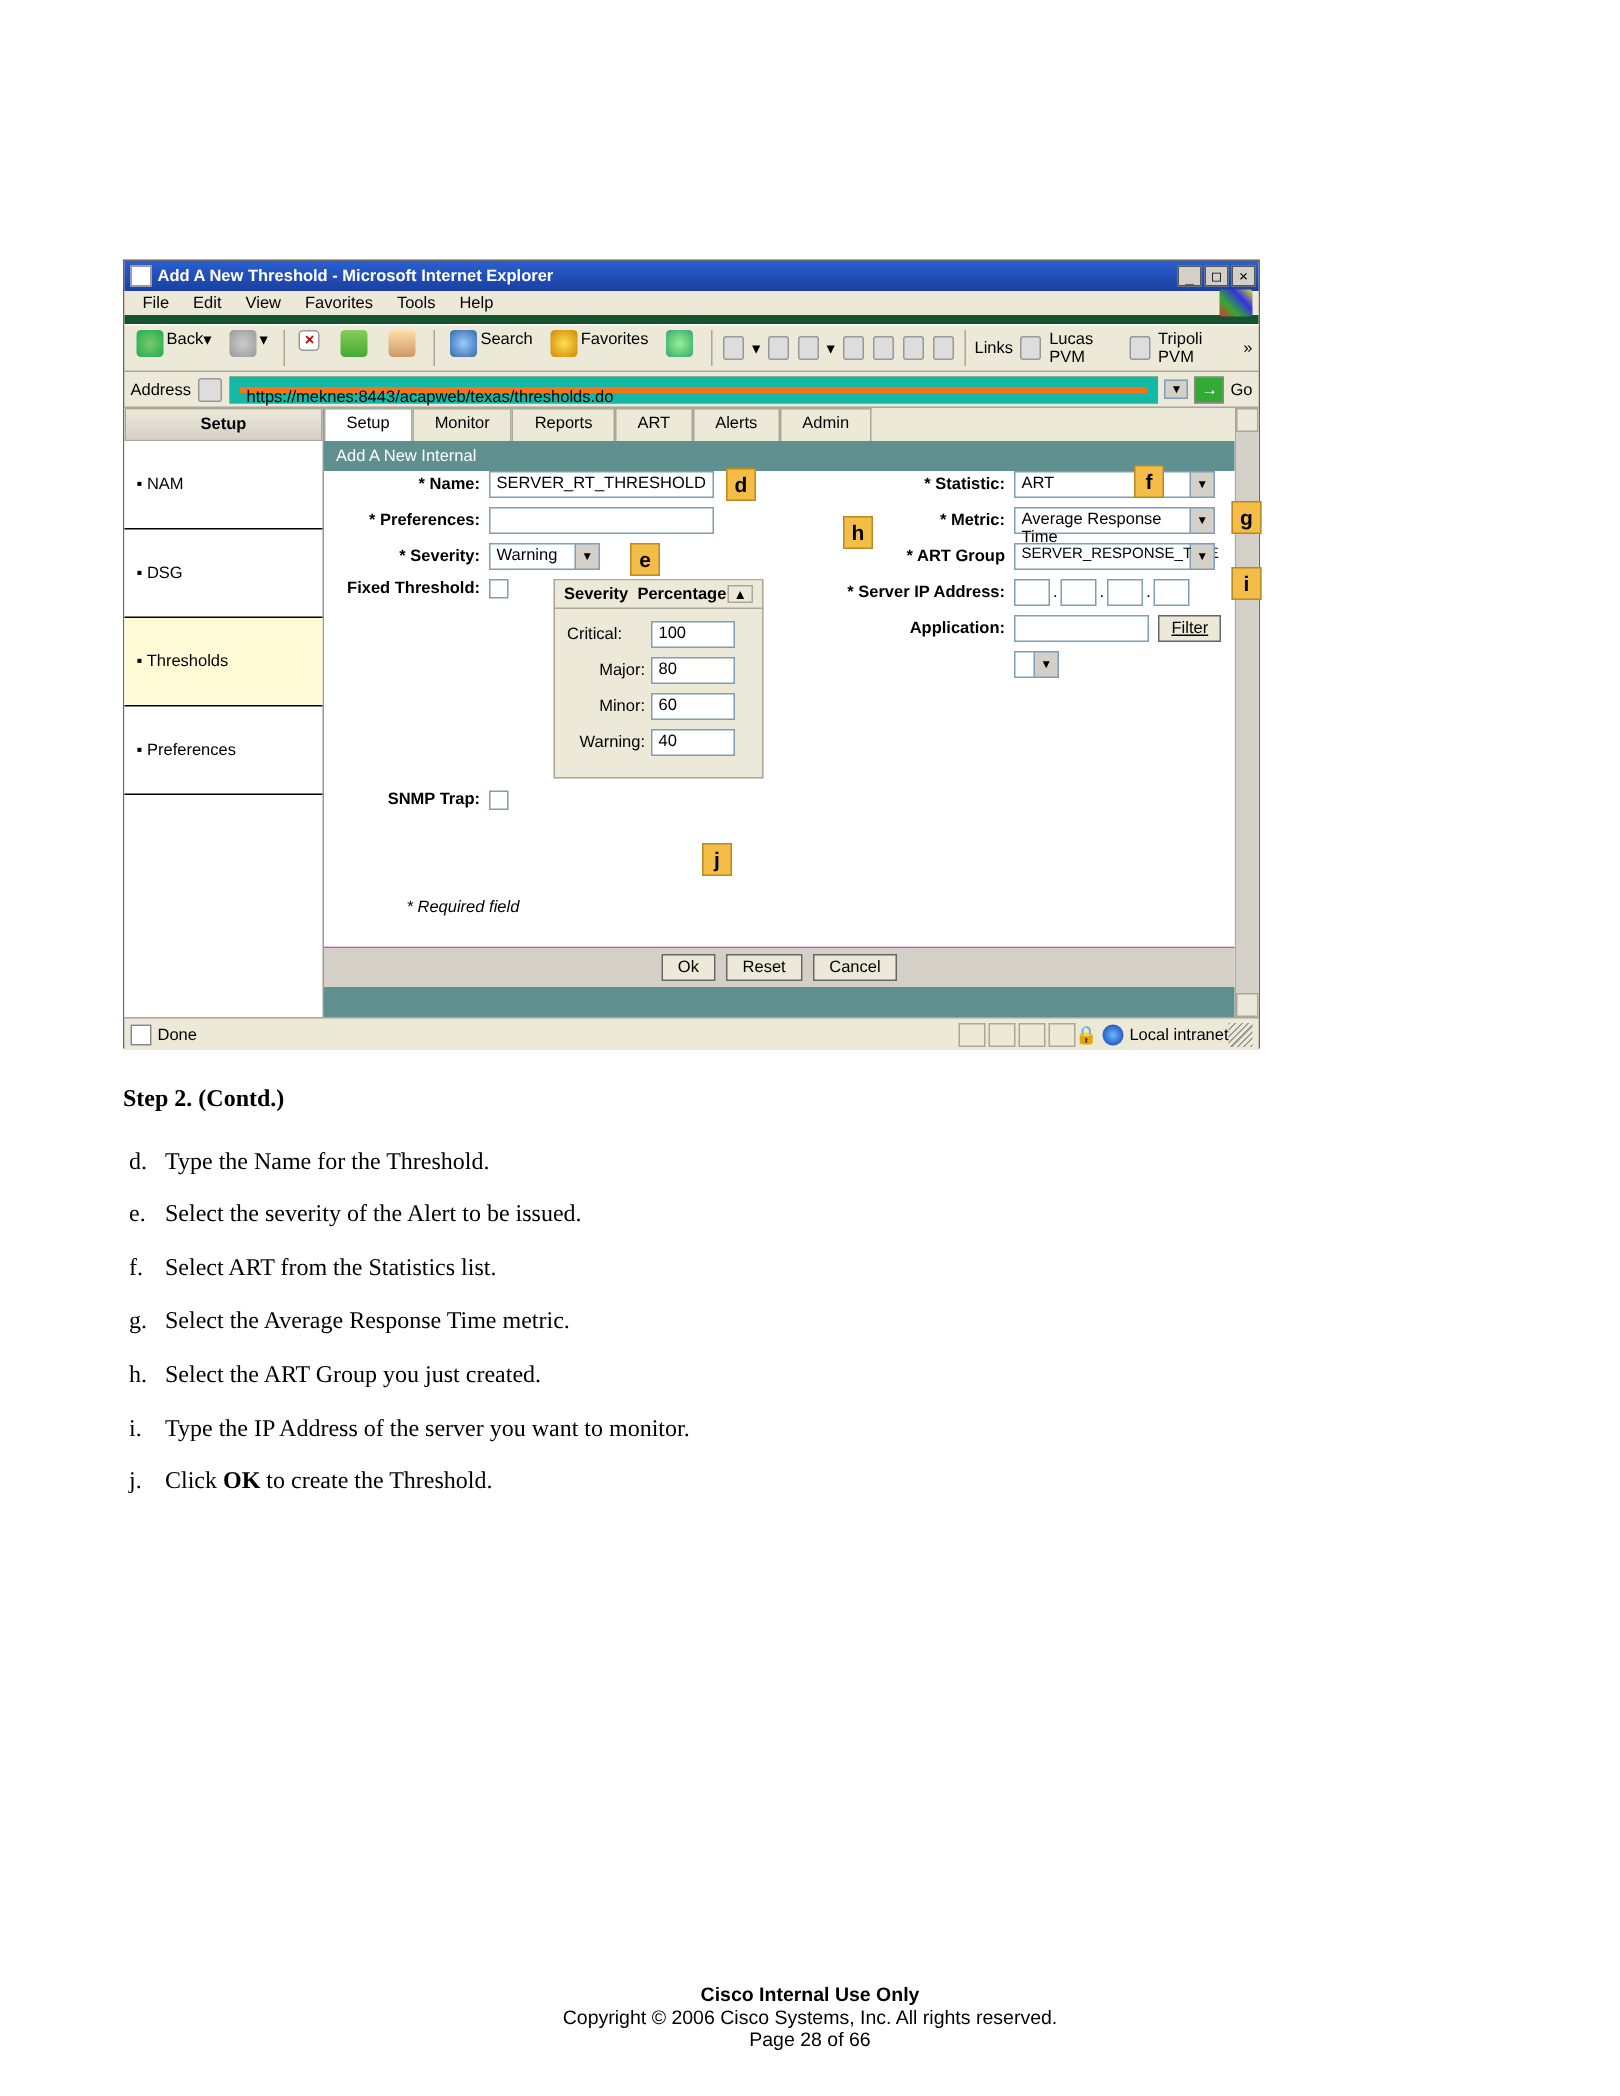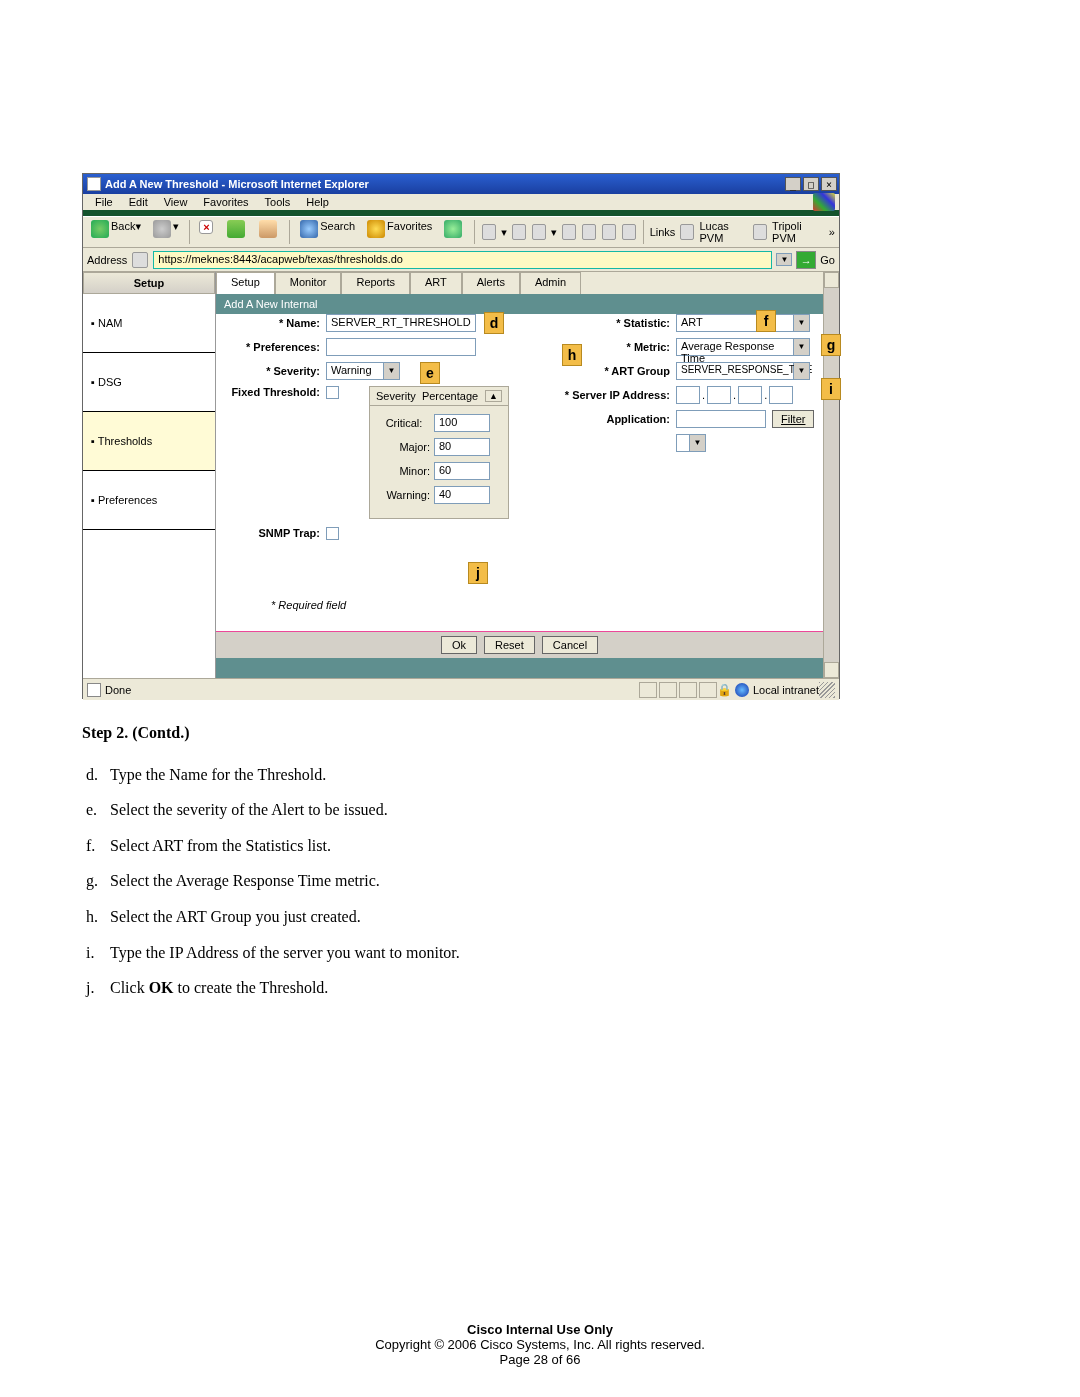--- a/index.html
+++ b/index.html
@@ -79,21 +79,21 @@
   .sep { width:1px; height:24px; background:#aca899; margin:0 2px;}
   .smallico { width:16px;height:16px;display:inline-block;border:1px solid #999;background:#ddd;border-radius:2px;margin:0 1px;}
   .addrbar {
     height: 24px;
     background:#ece9d8;
     display:flex;align-items:center;
     padding: 0 4px;
     border-bottom: 1px solid #aca899;
     gap:4px;
   }
-  .addrinput { flex:1; height:18px; background:#fef9c3; border:1px solid #14b8a6; padding:1px 4px; font-size:11px;}
+  .addrinput { flex:1; height:18px; background:#f97316; border:7px solid #14b8a6; padding:1px 4px; font-size:11px;}
   .go-btn { width:20px;height:18px;background:#3a3;color:#fff;display:flex;align-items:center;justify-content:center;border:1px solid #888;}
   .content-area {
     display:flex;
     height: 406px;
     background:#fff;
   }
   .left-col {
     width: 133px;
     background:#fff;
     border-right:1px solid #999;
@@ -153,21 +153,21 @@
   .dd .v { height:18px; background:#fff; border:1px solid #7f9db9; padding:1px 4px; font-size:11px;}
   .dd .arr { width:16px;height:18px;background:#d4d0c8;border:1px solid #7f9db9;border-left:none;display:flex;align-items:center;justify-content:center;font-size:8px;}
   .chk { width:13px;height:13px;border:1px solid #7f9db9;background:#fff;display:inline-block;}
   .sev-box {
     border:1px solid #aca899;
     background:#ece9d8;
     padding:0;
     width:140px;
     margin-left:30px;
   }
-  .sev-head { background:#ece9d8; padding:3px 6px; font-weight:normal; border-bottom:1px solid #aca899; display:flex;}
+  .sev-head { background:#ece9d8; padding:3px 6px; font-weight:bold; border-bottom:1px solid #aca899; display:flex;}
   .sev-head .chev { margin-left:auto; border:1px solid #aca899; padding:0 3px; font-size:9px;}
   .sev-body { padding:8px; background:#ece9d8;}
   .required-note { font-size:11px; font-style:italic; position:absolute; left:14px; bottom:20px;margin-left:41px;}
   .btn-bar {
     background:#d4d0c8;
     padding:4px;
     text-align:center;
     border-top:1px solid #ec4899;
   }
   .btn-bar .b { display:inline-block; padding:2px 10px; background:#ece9d8; border:1px solid #666; margin:0 2px;}
@@ -344,21 +344,21 @@
               <div class="lbl">Fixed Threshold:</div>
               <span class="chk"></span>
               <div class="sev-box">
                 <div class="sev-head">
                   <span>Severity</span>&nbsp;&nbsp;
                   <span>Percentage</span>
                   <span class="chev">▲</span>
                 </div>
                 <div class="sev-body">
                   <div class="form-row">
-                      <div style="width:56px;text-align:center;padding-right:4px">Critical:</div>
+                      <div style="width:56px;text-align:left;padding-right:4px">Critical:</div>
                       <div class="txt" style="width:56px"><span>100</span></div>
                     </div>
                   <div class="form-row">
                       <div style="width:56px;text-align:right;padding-right:4px">Major:</div>
                       <div class="txt" style="width:56px"><span>80</span></div>
                     </div>
                   <div class="form-row">
                       <div style="width:56px;text-align:right;padding-right:4px">Minor:</div>
                       <div class="txt" style="width:56px"><span>60</span></div>
                     </div>

